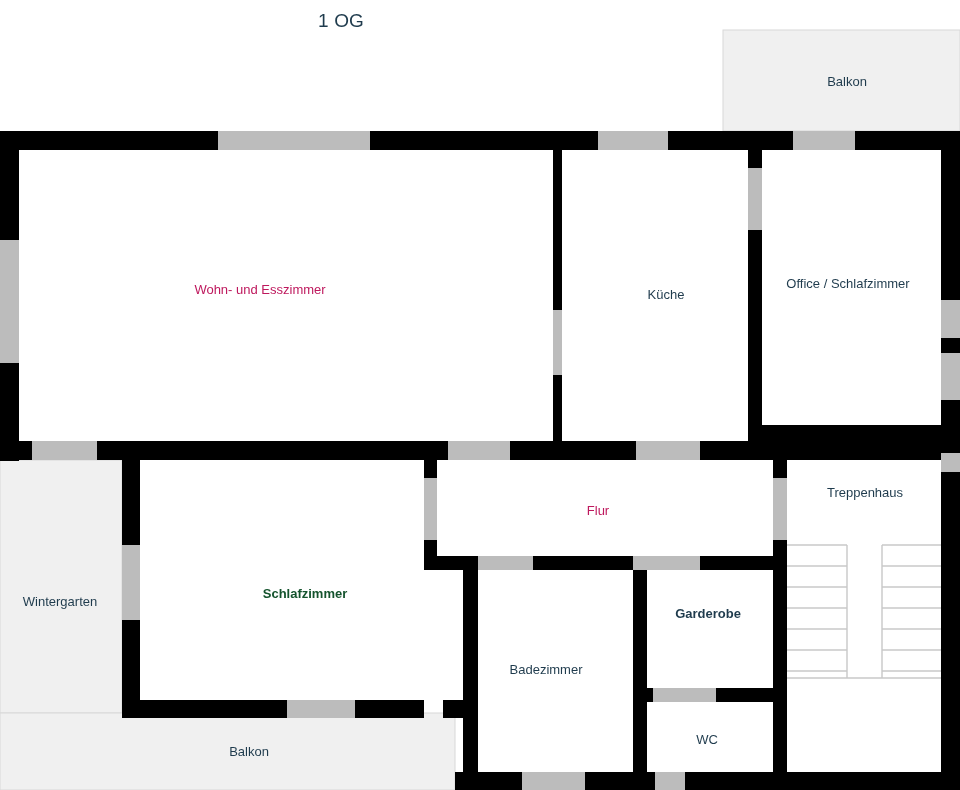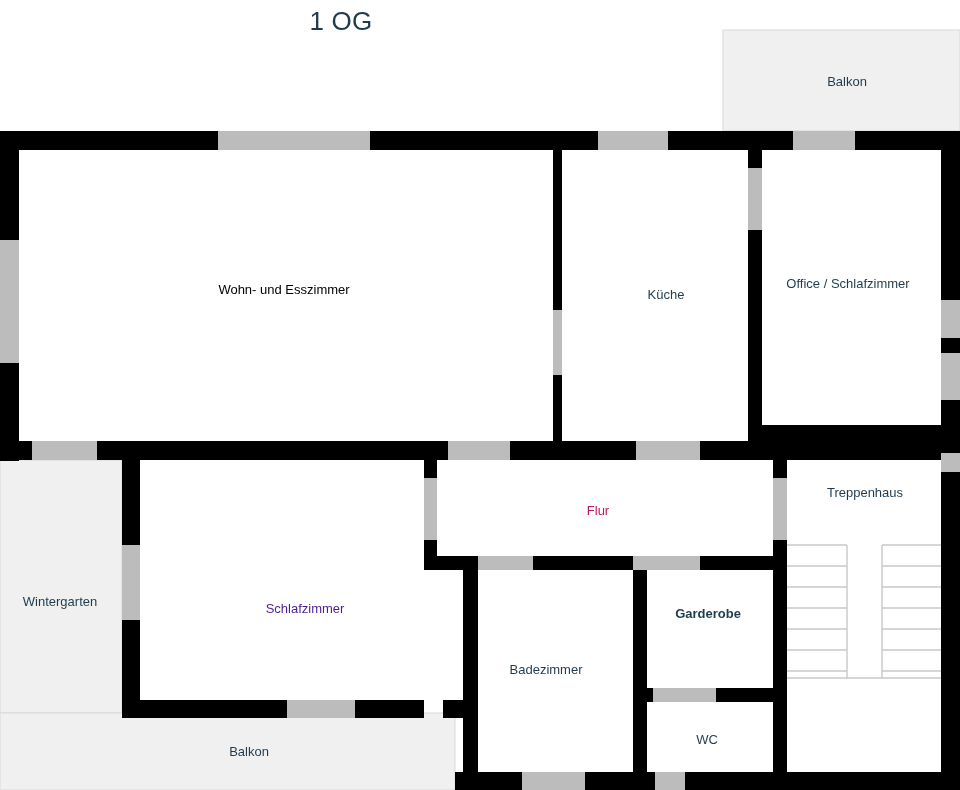--- a/index.html
+++ b/index.html
@@ -27,21 +27,21 @@
   }
   .plan-label {
     position: absolute;
     color: #1f3b4d;
     font-family: "Liberation Sans", sans-serif;
     white-space: nowrap;
     transform: translate(-50%, -50%);
     pointer-events: none;
   }
   .title-label {
-    font-size: 26px;
+    font-size: 19px;
     letter-spacing: 0.2px;
   }
   .room-label {
     font-size: 13px;
   }
 </style>
 </head>
 <body>
 
 <div id="plan-root">
@@ -144,25 +144,25 @@
         <rect x="773" y="478" width="14" height="62" fill="#bcbcbc"></rect>
         <rect x="522" y="772" width="63" height="18" fill="#bcbcbc"></rect>
         <rect x="655" y="772" width="30" height="18" fill="#bcbcbc"></rect>
       </g>
   </svg>
 
   <div class="plan-label title-label" id="plan-title" style="left: 341px; top: 21px; color: rgb(31, 59, 77);">1 OG</div>
 
   <div id="room-labels">
       <div class="plan-label room-label" style="left: 847px; top: 81px; color: rgb(31, 59, 77);">Balkon</div>
-      <div class="plan-label room-label" style="left: 284px; top: 289px; color: #000000;">Wohn- und Esszimmer</div>
+      <div class="plan-label room-label" style="left: 260px; top: 289px; color: #be185d;">Wohn- und Esszimmer</div>
       <div class="plan-label room-label" style="left: 666px; top: 294px; color: rgb(31, 59, 77);">Küche</div>
       <div class="plan-label room-label" style="left: 848px; top: 283px; color: rgb(31, 59, 77);">Office / Schlafzimmer</div>
       <div class="plan-label room-label" style="left: 865px; top: 492px; color: rgb(31, 59, 77);">Treppenhaus</div>
       <div class="plan-label room-label" style="left: 598px; top: 510px; color: #be185d;">Flur</div>
-      <div class="plan-label room-label" style="left: 305px; top: 608px; color: #4c1d95;">Schlafzimmer</div>
+      <div class="plan-label room-label" style="left: 305px; top: 593px; color: #14532d; font-weight: bold;">Schlafzimmer</div>
       <div class="plan-label room-label" style="left: 60px; top: 601px; color: rgb(31, 59, 77);">Wintergarten</div>
       <div class="plan-label room-label" style="left: 708px; top: 613px; color: rgb(31, 59, 77); font-weight: bold;">Garderobe</div>
       <div class="plan-label room-label" style="left: 546px; top: 669px; color: rgb(31, 59, 77);">Badezimmer</div>
       <div class="plan-label room-label" style="left: 707px; top: 739px; color: rgb(31, 59, 77);">WC</div>
       <div class="plan-label room-label" style="left: 249px; top: 751px; color: rgb(31, 59, 77);">Balkon</div>
     </div>
 </div>
 
 </body></html>

